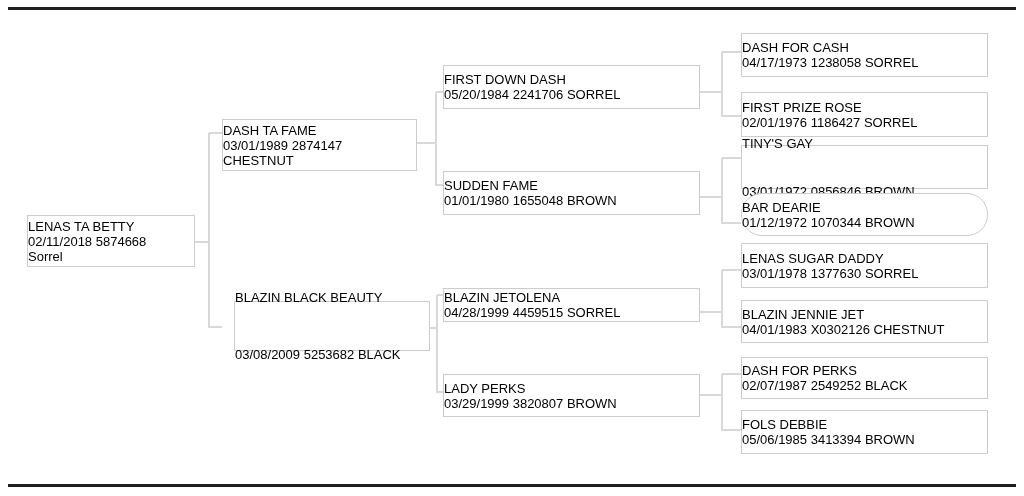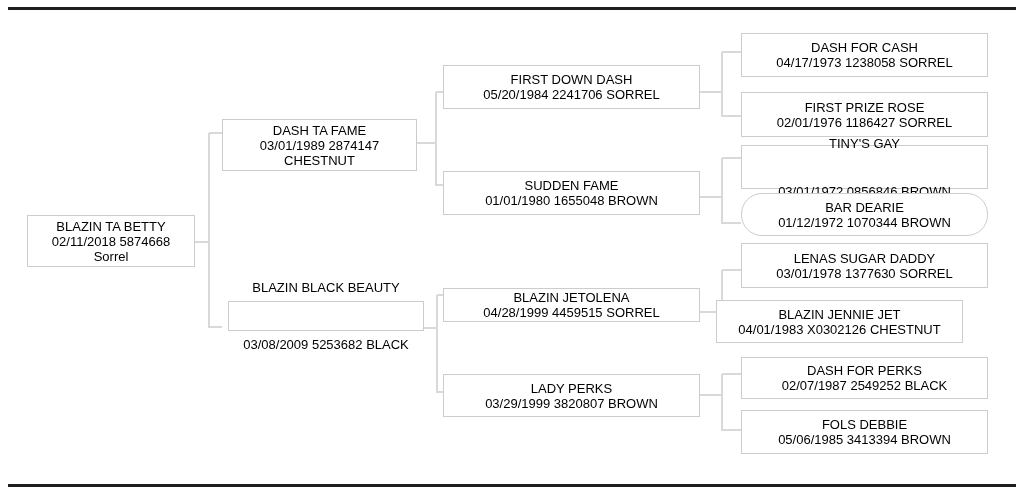--- a/index.html
+++ b/index.html
@@ -31,21 +31,21 @@
     stroke: #d9d9d9;
     stroke-width: 2;
   }
   .box {
     position: absolute;
     box-sizing: border-box;
     background: #ffffff;
     border: 1.5px solid #cccccc;
     display: flex;
     flex-direction: column;
-    align-items: center;
+    align-items: flex-start;
     justify-content: center;
     text-align: center;
     font-size: 13px;
     line-height: 15px;
     color: #000000;
     white-space: nowrap;
   }
   .box span { display: block; }
 </style>
 </head>
@@ -60,32 +60,32 @@
     <path d="M195 242 H209 M209 133 V327 H222 M209 133 H222"></path>
     <path d="M417 143 H436 M436 92 V185 H443 M436 92 H443"></path>
     <path d="M418 328 H437 M437 295 V392 H443 M437 295 H443"></path>
     <path d="M700 92 H722 M722 52 V116 H741 M722 52 H741"></path>
     <path d="M700 197 H722 M722 158 V223 H741 M722 158 H741"></path>
     <path d="M700 312 H722 M722 270 V327 H741 M722 270 H741"></path>
     <path d="M700 395 H722 M722 374 V430 H741 M722 374 H741"></path>
   </svg>
 
   <div class="box" style="left:27px; top:215px; width:168px; height:52px;">
-    <span>BLAZIN TA BETTY</span>
+    <span>LENAS TA BETTY</span>
     <span>02/11/2018 5874668</span>
     <span>Sorrel</span>
   </div>
 
   <div class="box" style="left:222px; top:119px; width:195px; height:52px;">
     <span>DASH TA FAME</span>
     <span>03/01/1989 2874147</span>
     <span>CHESTNUT</span>
   </div>
 
-  <div class="box" style="left:228px; top:301px; width:196px; height:30px;gap:42px;">
+  <div class="box" style="left:234px; top:301px; width:196px; height:50px;gap:42px;">
     <span>BLAZIN BLACK BEAUTY</span>
     <span>03/08/2009 5253682 BLACK</span>
   </div>
 
   <div class="box" style="left:443px; top:65px; width:257px; height:44px;">
     <span>FIRST DOWN DASH</span>
     <span>05/20/1984 2241706 SORREL</span>
   </div>
 
   <div class="box" style="left:443px; top:171px; width:257px; height:44px;">
@@ -121,21 +121,21 @@
   <div class="box" style="left:741px; top:193px; width:247px; height:43px;border-radius:21px;">
     <span>BAR DEARIE</span>
     <span>01/12/1972 1070344 BROWN</span>
   </div>
 
   <div class="box" style="left:741px; top:243px; width:247px; height:45px;">
     <span>LENAS SUGAR DADDY</span>
     <span>03/01/1978 1377630 SORREL</span>
   </div>
 
-  <div class="box" style="left:716px; top:300px; width:247px; height:43px;">
+  <div class="box" style="left:741px; top:300px; width:247px; height:43px;">
     <span>BLAZIN JENNIE JET</span>
     <span>04/01/1983 X0302126 CHESTNUT</span>
   </div>
 
   <div class="box" style="left:741px; top:357px; width:247px; height:42px;">
     <span>DASH FOR PERKS</span>
     <span>02/07/1987 2549252 BLACK</span>
   </div>
 
   <div class="box" style="left:741px; top:410px; width:247px; height:44px;">

